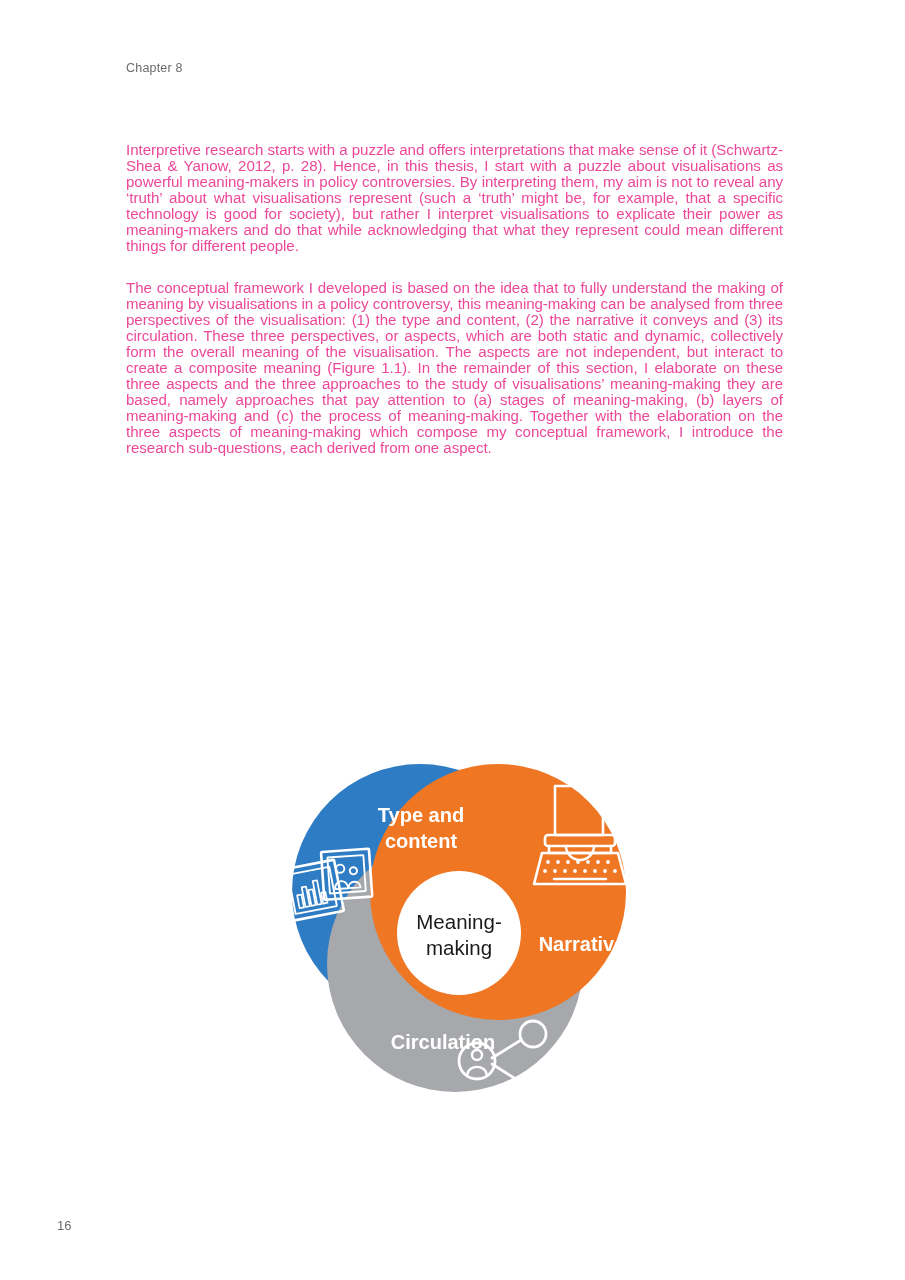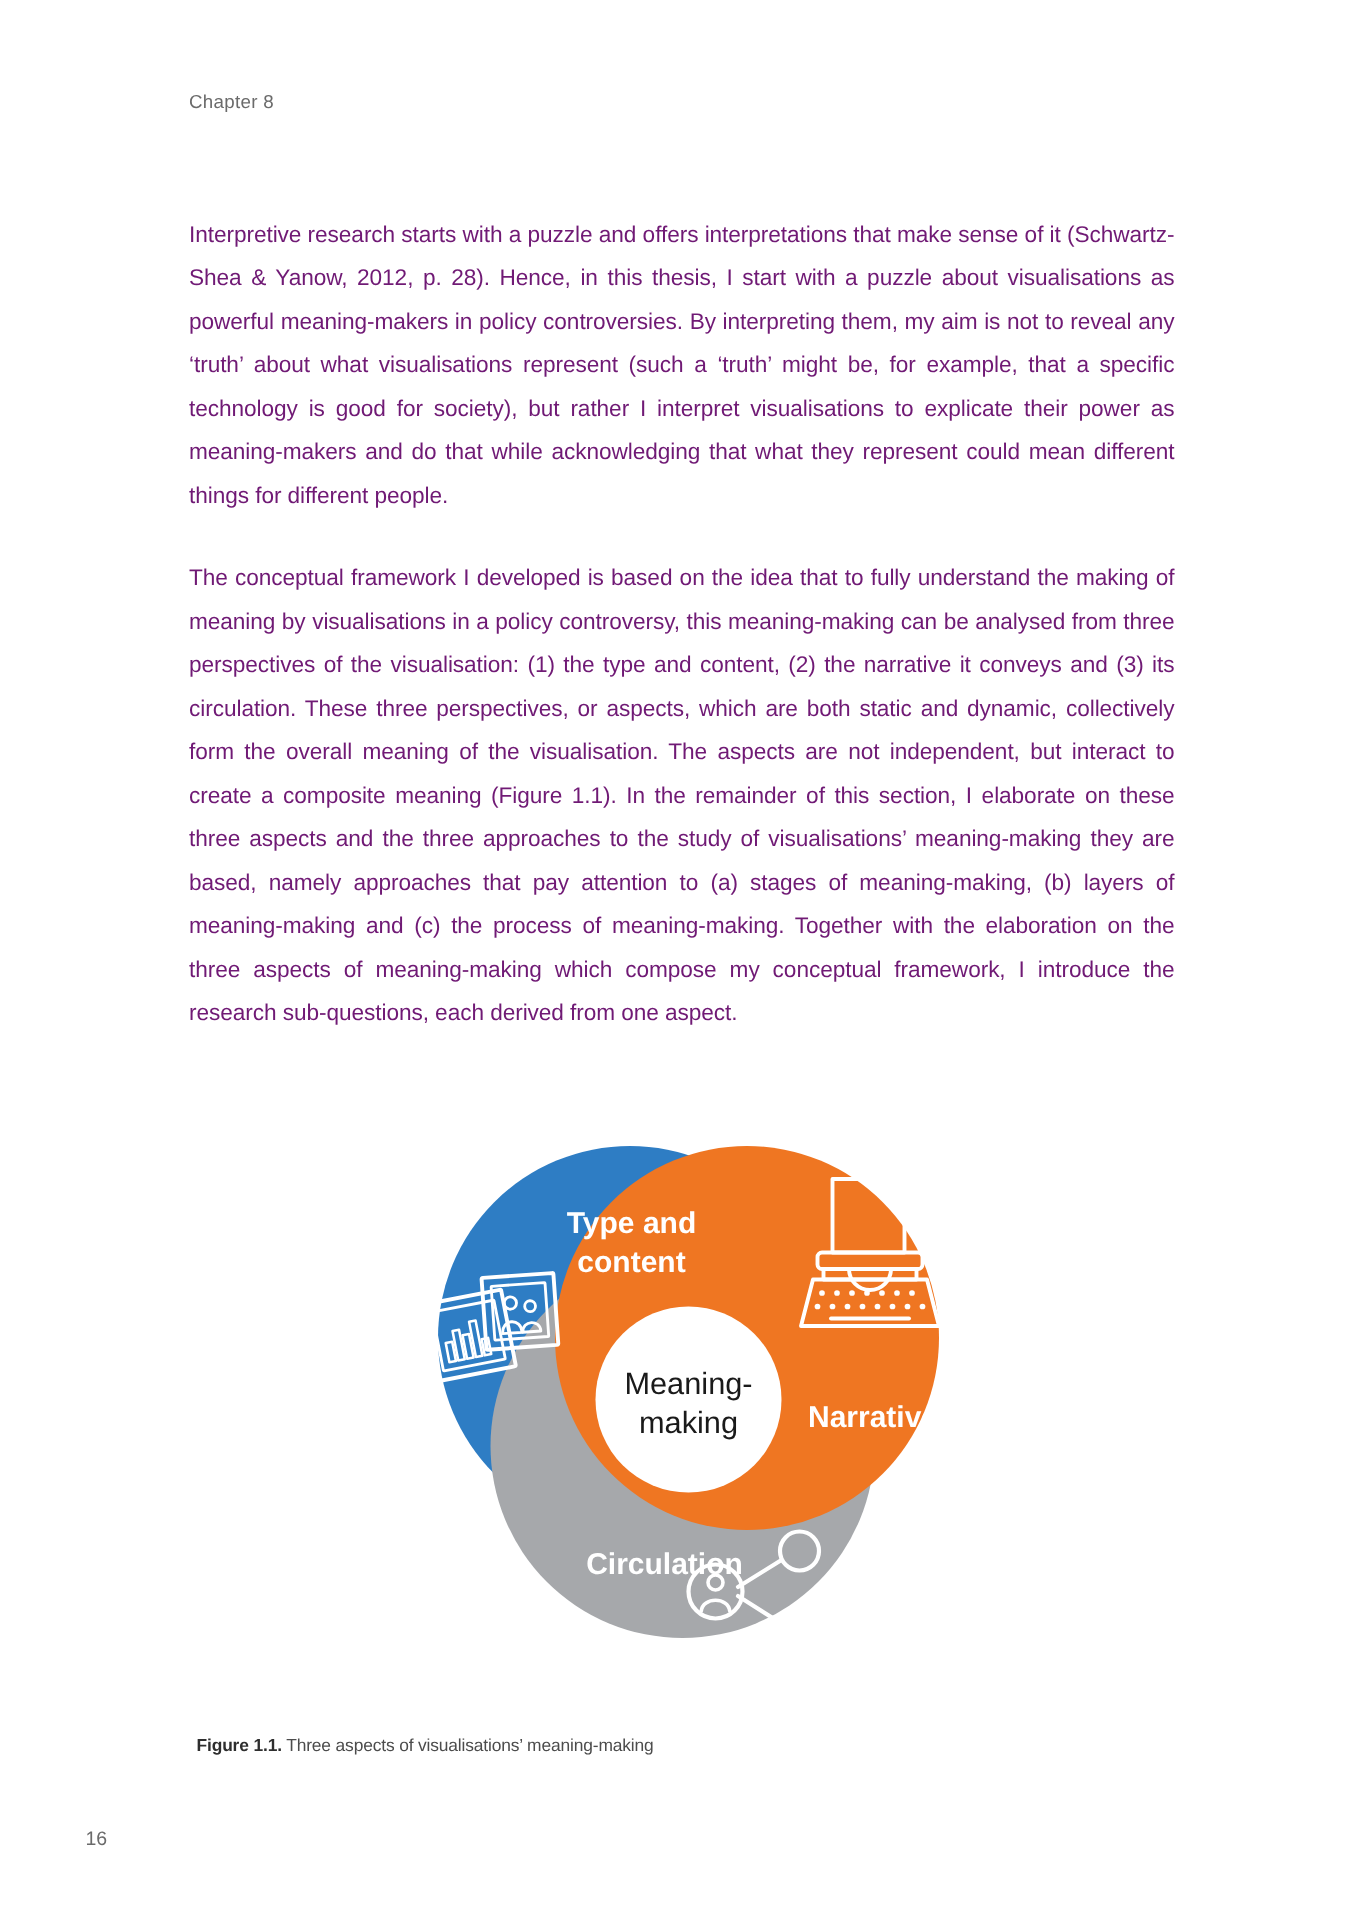--- a/index.html
+++ b/index.html
@@ -38,24 +38,24 @@
   .body-col {
     position: absolute;
     left: 126px;
     top: 142px;
     width: 657px;
   }
 
   p.para {
     margin: 0 0 26px 0;
     font-size: 15.1px;
-    line-height: 29px;
+    line-height: 16px;
     text-align: justify;
     text-justify: inter-word;
-    color: #701a75;
+    color: #ec4899;
     letter-spacing: -0.05px;
     -webkit-hyphens: none;
     hyphens: none;
   }
   p.para:last-child { margin-bottom: 4px; }
 
   
   .figure-block {
     position: absolute;
     left: 126px;
@@ -215,19 +215,16 @@
 
           <circle cx="288" cy="282" r="13"></circle>
 
           <circle cx="289" cy="339" r="13"></circle>
         </g>
 
       </svg>
     </div>
   </div>
 
-  <div class="caption">
-    <span class="cap-label">Figure 1.1.</span><span> Three aspects of visualisations’ meaning-making</span>
-  </div>
 
   <div class="folio">16</div>
 
 </div>
 
 </body></html>

